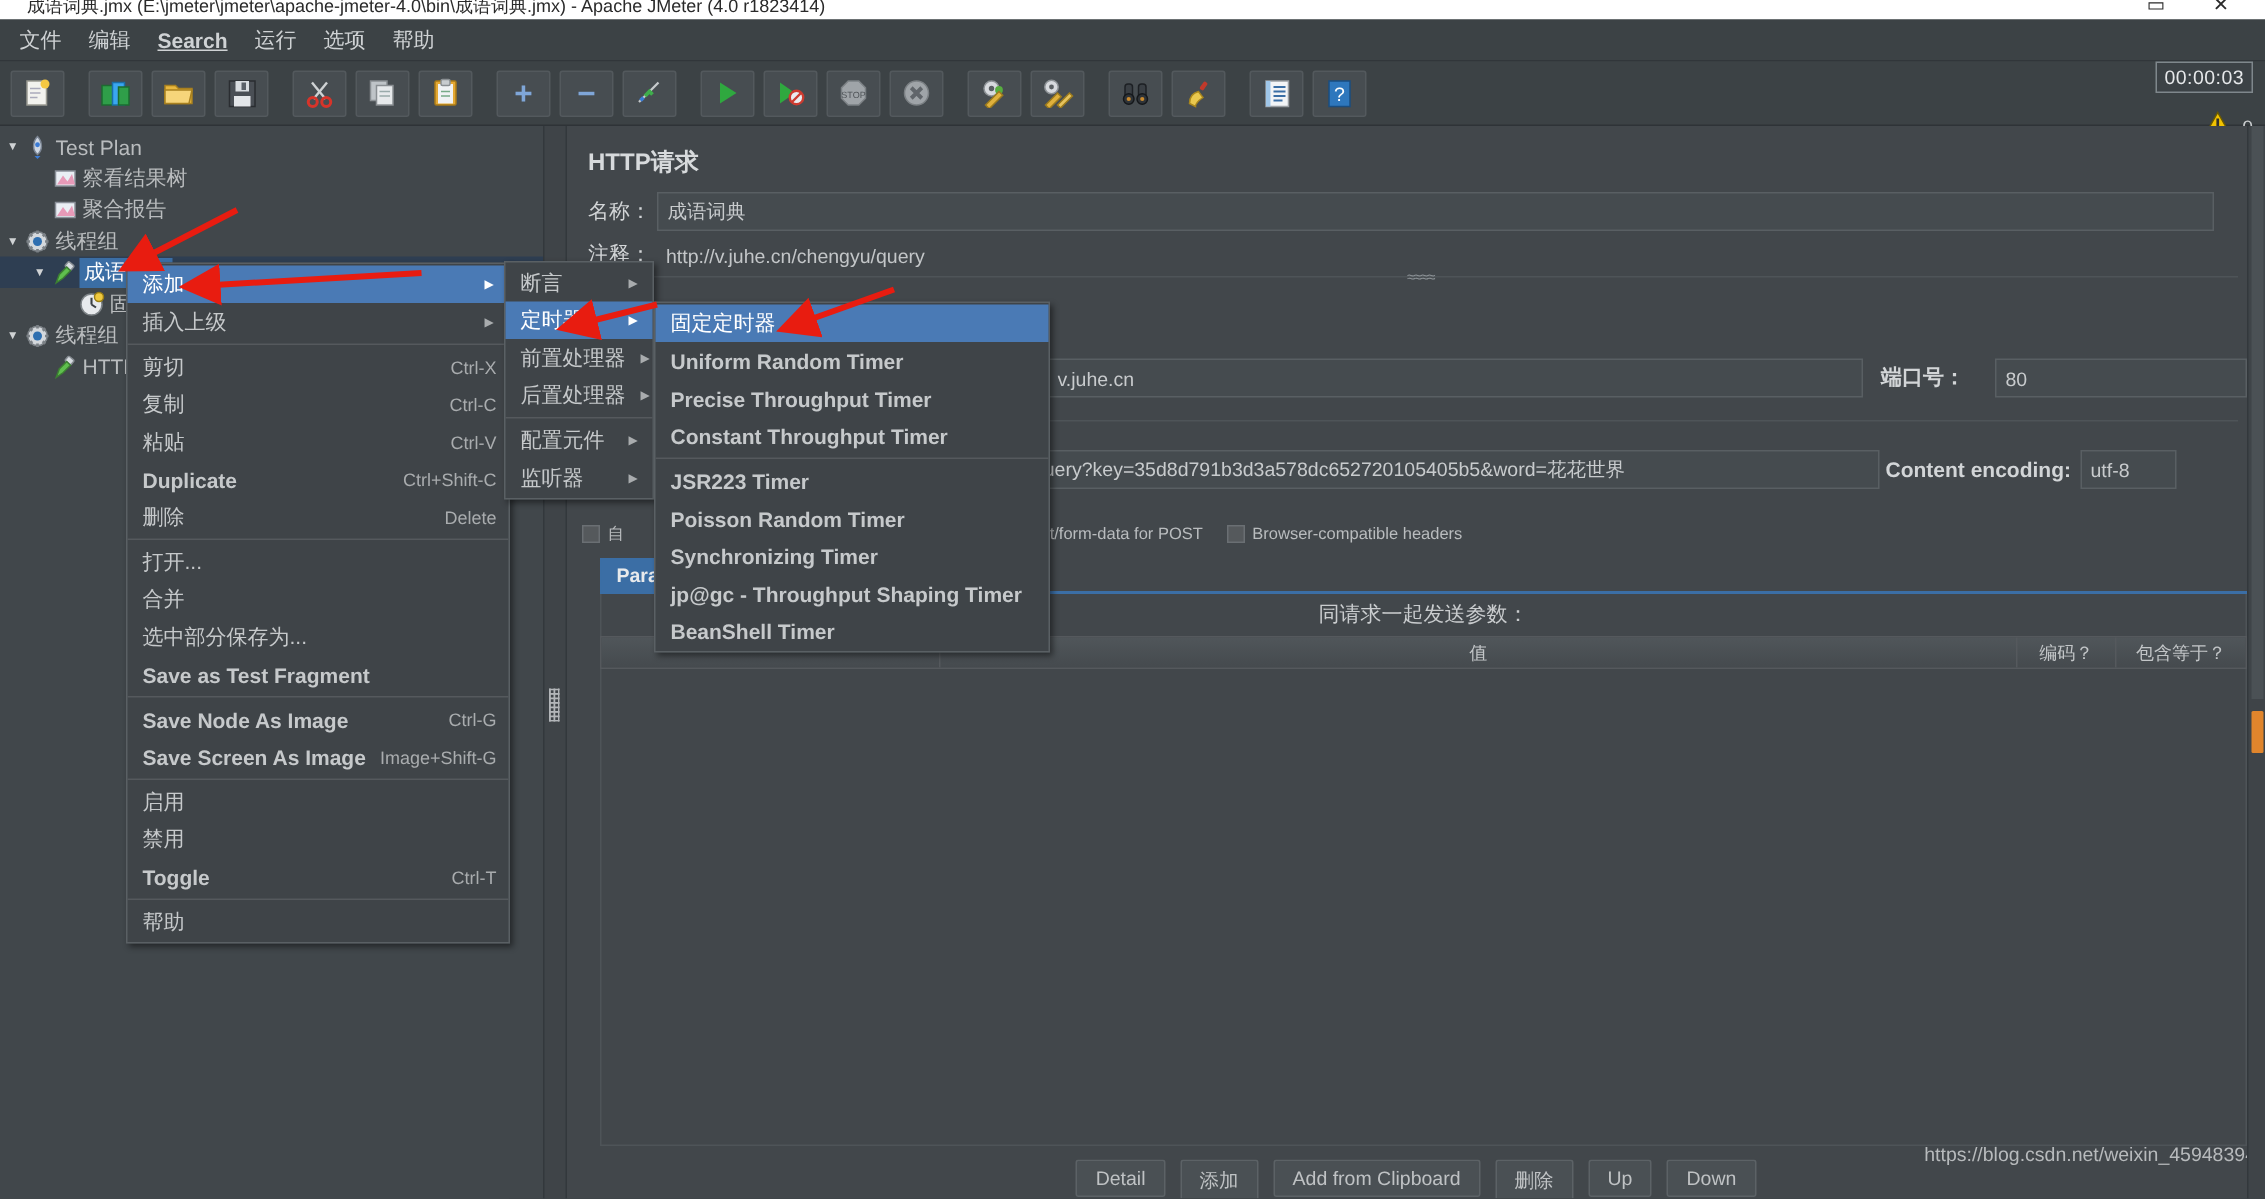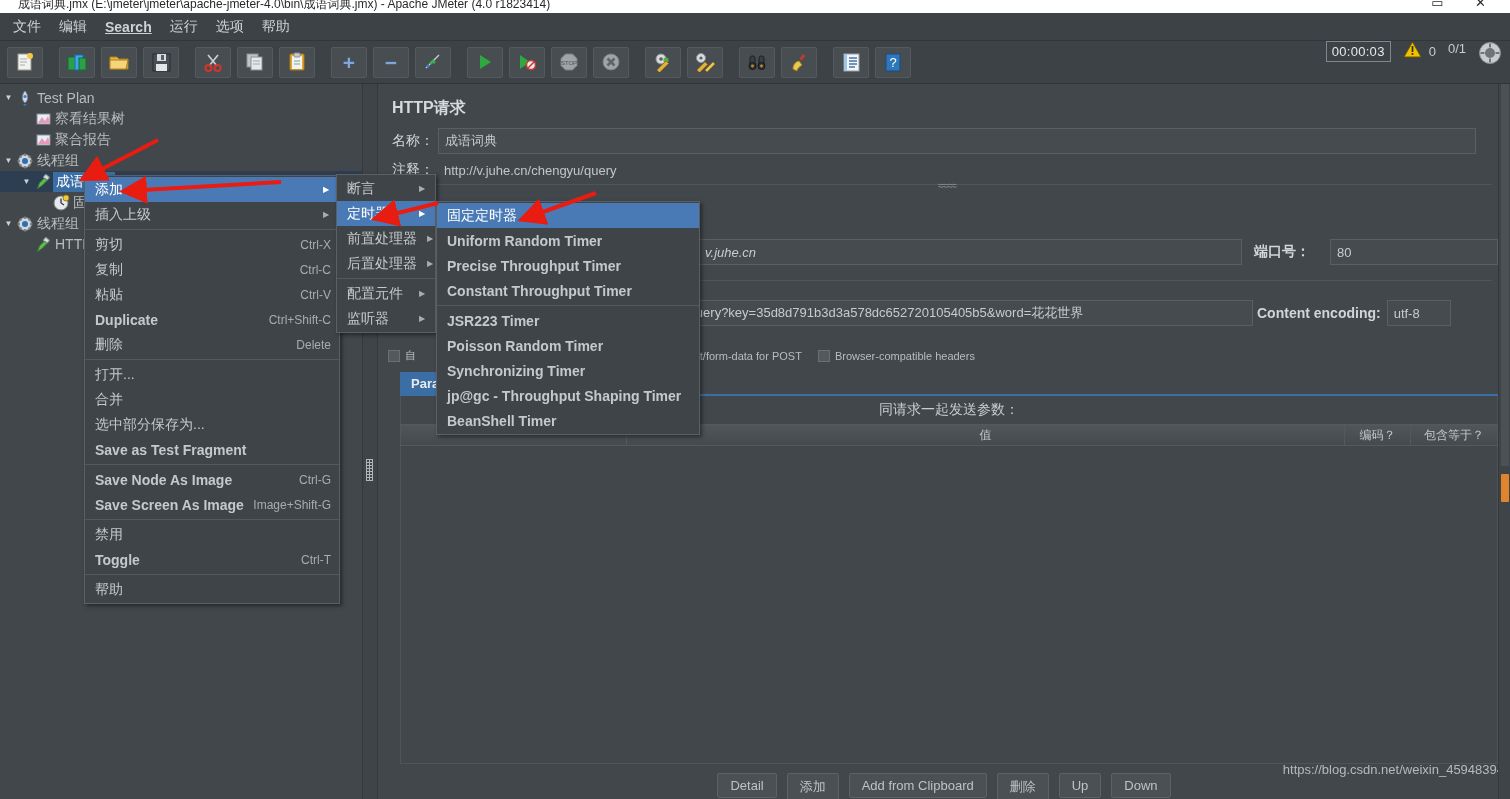--- a/index.html
+++ b/index.html
@@ -46,21 +46,21 @@
   .tbtn{
     width:36px;height:31px;margin:0 3px;
     background:#474d51;border:1px solid #53595d;border-radius:2px;
     display:flex;align-items:center;justify-content:center;
     font-size:15px;line-height:1;position:relative;
   }
   .tsep{width:10px;}
   .tbtn svg{display:block;}
   .plusminus{color:#7fa6d8;font-size:21px;font-weight:bold;line-height:1;}
 
-  .tb-right{position:absolute;right:8px;top:0;height:43px;display:flex;align-items:flex-start;gap:12px;}
+  .tb-right{position:absolute;right:8px;top:0;height:43px;display:flex;align-items:flex-end;gap:12px;flex-direction:column;}
   .timerbox{
     background:#3c4246;border:1px solid #7f878c;color:#e6e8ea;
     font-size:13px;padding:2px 5px;letter-spacing:0.3px;
   }
   .warnwrap{display:flex;align-items:center;gap:7px;}
   .warncount{color:#c9ccce;font-size:13px;}
   .runcount{color:#c9ccce;font-size:13px;}
 
   
   .tree-panel{
@@ -479,21 +479,21 @@
 
     <div class="frow" style="left:14px;top:76px;width:1100px">
       <span class="flabel">注释：</span>
       <input class="fin flat" style="width: 1038px; margin-left: 4px; height: 20px; color: rgb(195, 198, 200);" value="http://v.juhe.cn/chengyu/query">
     </div>
 
     <div class="sep-line" style="left:14px;top:100px;width:1100px"></div>
     <div style="position:absolute;left:560px;top:96px;font-size:10px;color:#8e9498;letter-spacing:-1px">≈≈≈≈</div>
 
     <div class="frow" style="left:320px;top:155px;width:800px">
-      <input class="fin" style="width: 545px; font-style: italic;" value="v.juhe.cn">
+      <input class="fin" style="width: 545px;" value="v.juhe.cn">
       <span class="flabel" style="margin-left:12px;font-weight:bold">端口号：</span>
       <input class="fin" style="width: 168px; margin-left: 20px;" value="80">
     </div>
 
     <div class="sep-line" style="left:14px;top:196px;width:1100px"></div>
 
     <div class="frow" style="left:300px;top:216px;width:820px">
       <input class="fin" style="width: 575px;" value="/query?key=35d8d791b3d3a578dc652720105405b5&amp;word=花花世界">
       <span class="flabel" style="margin-left:4px;font-weight:bold">Content encoding:</span>
       <input class="fin" style="width: 64px; margin-left: 6px;" value="utf-8">
@@ -589,20 +589,23 @@
     <div class="divider"></div>
     <div class="row">
       <span class="lbl" style="font-weight:bold">Save Node As Image</span>
       <span class="acc" style="padding-left:14px">Ctrl-G</span>
     </div>
     <div class="row">
       <span class="lbl" style="font-weight:bold">Save Screen As Image</span>
       <span class="acc" style="padding-left:6px">Image+Shift-G</span>
     </div>
     <div class="divider"></div>
+    <div class="row">
+      <span class="lbl">启用</span>
+    </div>
     <div class="row">
       <span class="lbl">禁用</span>
     </div>
     <div class="row">
       <span class="lbl" style="font-weight:bold">Toggle</span>
       <span class="acc">Ctrl-T</span>
     </div>
     <div class="divider"></div>
     <div class="row">
       <span class="lbl">帮助</span>

